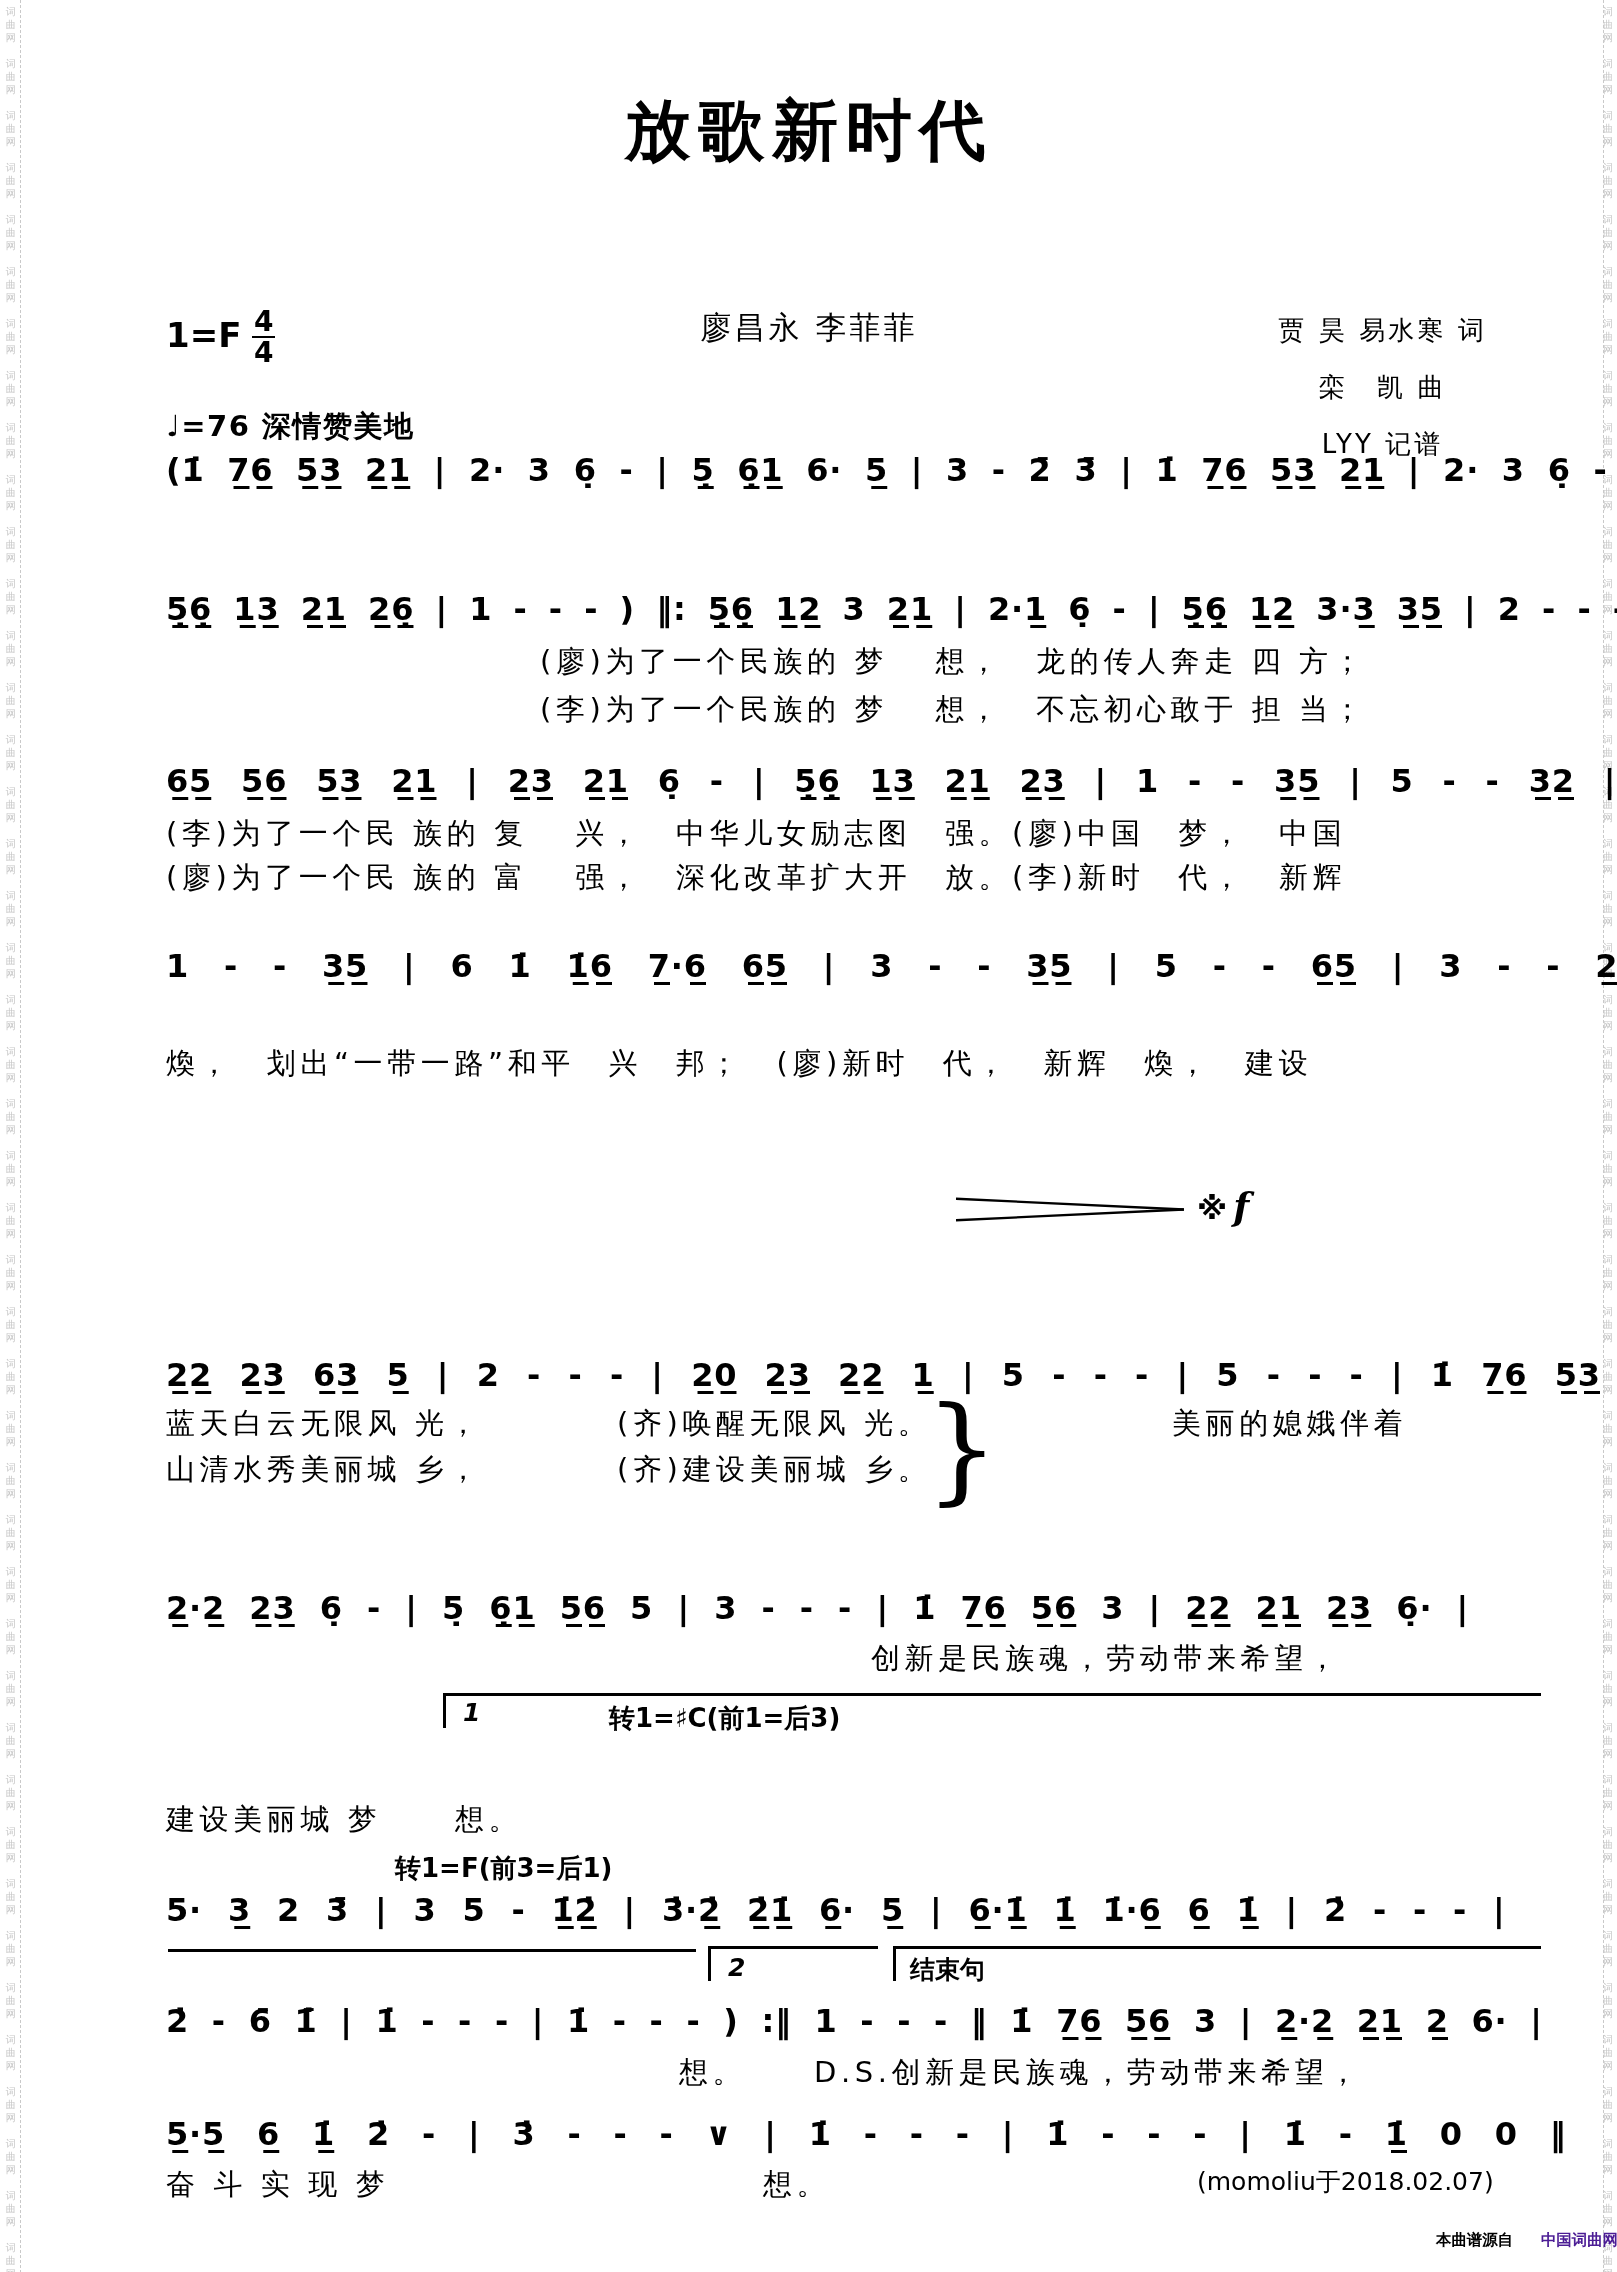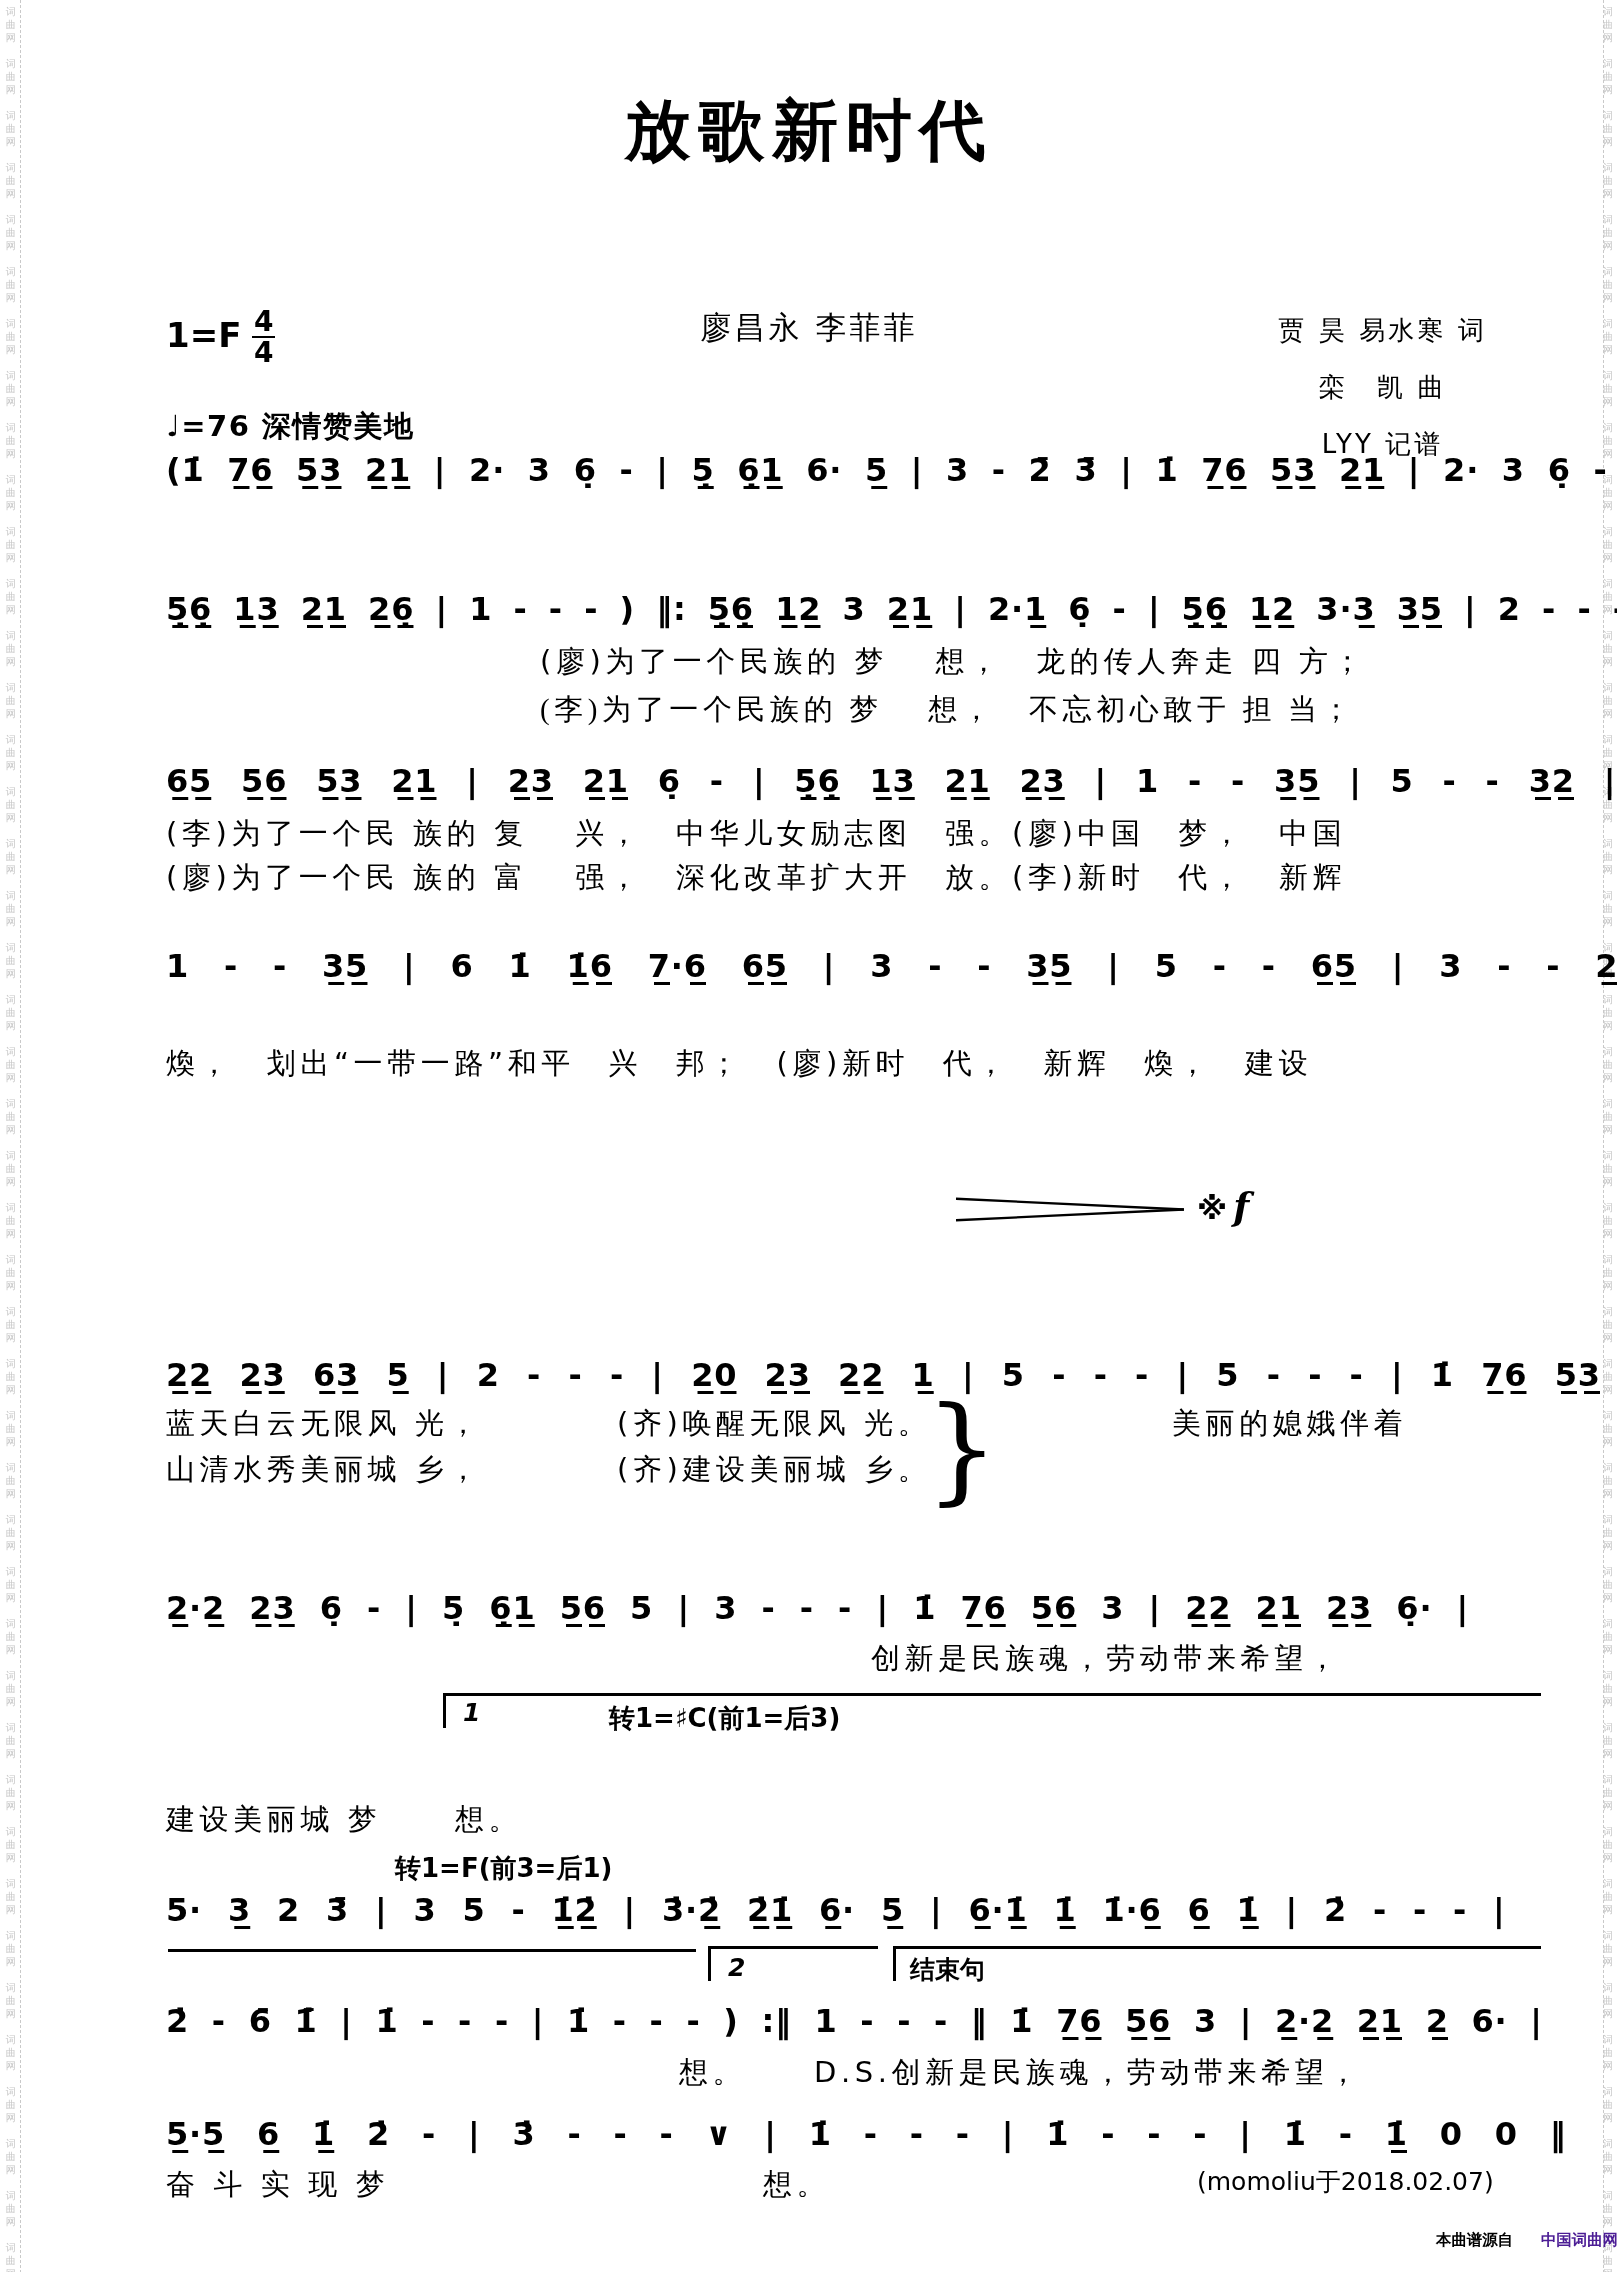--- a/index.html
+++ b/index.html
@@ -447,21 +447,21 @@
     <div>栾　凯 曲</div>
     <div>LYY 记谱</div>
   </div>
 
   <div class="tempo">♩=76  深情赞美地</div>
 
   <div class="notes" style="top:451px;word-spacing:10.8px;">(1̇ 7̲6̲ 5̲3̲ 2̲1̲ | 2· 3 6̣ - | 5̣̲ 6̣̲1̲ 6· 5̲ | 3 - 2̄ 3̄ | 1̇ 7̲6̲ 5̲3̲ 2̲1̲ | 2· 3 6̣ - |</div>
 
   <div class="notes" style="top:590px;word-spacing:9.3px;">5̣̲6̣̲ 1̲3̲ 2̲1̲ 2̲6̣̲ | 1 - - - )  ‖: 5̣̲6̣̲ 1̲2̲ 3 2̲1̲ | 2·1̲ 6̣ - | 5̣̲6̣̲ 1̲2̲ 3·3̲ 3̲5̲ | 2 - - - |</div>
   <div class="lyric" style="left:540px;top:642px;">(廖)为了一个民族的 梦　 想，　龙的传人奔走 四 方；</div>
-  <div class="lyric" style="left:540px;top:690px;font-family:Liberation Serif, serif;">(李)为了一个民族的 梦　 想，　不忘初心敢于 担 当；</div>
+  <div class="lyric" style="left:540px;top:690px;">(李)为了一个民族的 梦　 想，　不忘初心敢于 担 当；</div>
 
   <div class="notes" style="top:762px;word-spacing:17px;">6̲5̲ 5̲6̲ 5̲3̲ 2̲1̲ | 2̲3̲ 2̲1̲ 6̣ - | 5̣̲6̣̲ 1̲3̲ 2̲1̲ 2̲3̲ | 1 - - 3̲5̲ | 5 - - 3̲2̲ |</div>
   <div class="lyric" style="left:166px;top:814px;">(李)为了一个民 族的 复　 兴，　中华儿女励志图　强。(廖)中国　梦，　中国</div>
   <div class="lyric" style="left:166px;top:858px;">(廖)为了一个民 族的 富　 强，　深化改革扩大开　放。(李)新时　代，　新辉</div>
 
   <div class="notes" style="top:947px;word-spacing:23px;">1 - - 3̲5̲ | 6 1̇ 1̲̇6̲ 7̲·6̲ 6̲5̲ | 3 - - 3̲5̲ | 5 - - 6̲5̲ | 3 - - 2̲3̲ |</div>
   <div class="lyric" style="left:166px;top:1044px;">煥，　划出“一带一路”和平　兴　邦；　(廖)新时　代，　新辉　煥，　建设</div>
 
   <svg class="hairpin" style="left:956px;top:1194px;" width="231" height="31" viewBox="0 0 300 40">
     <line x1="0" y1="6" x2="296" y2="20" stroke="#000" stroke-width="3"></line>

